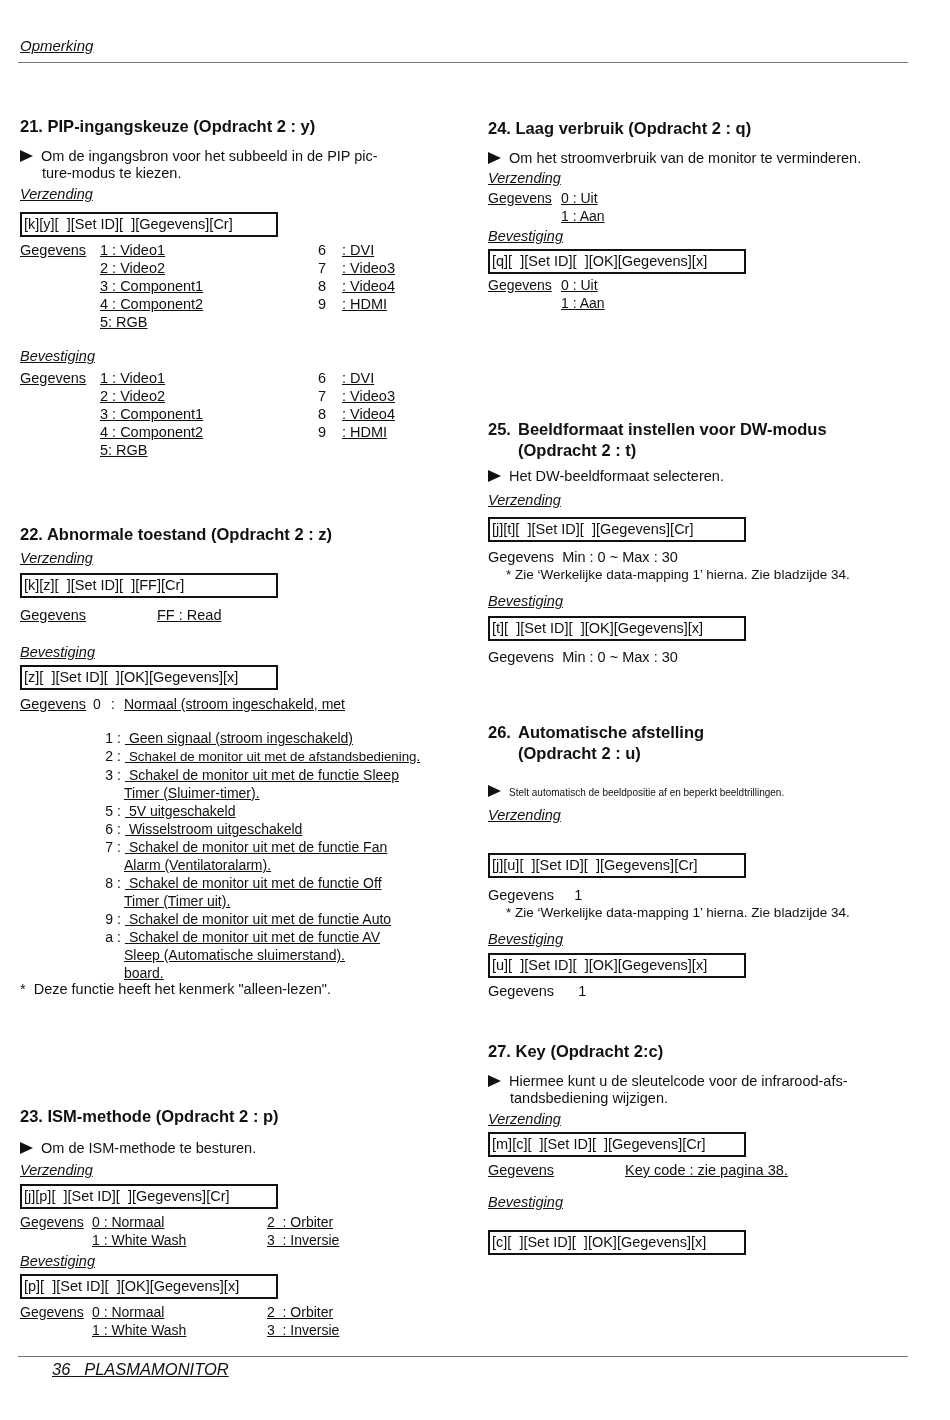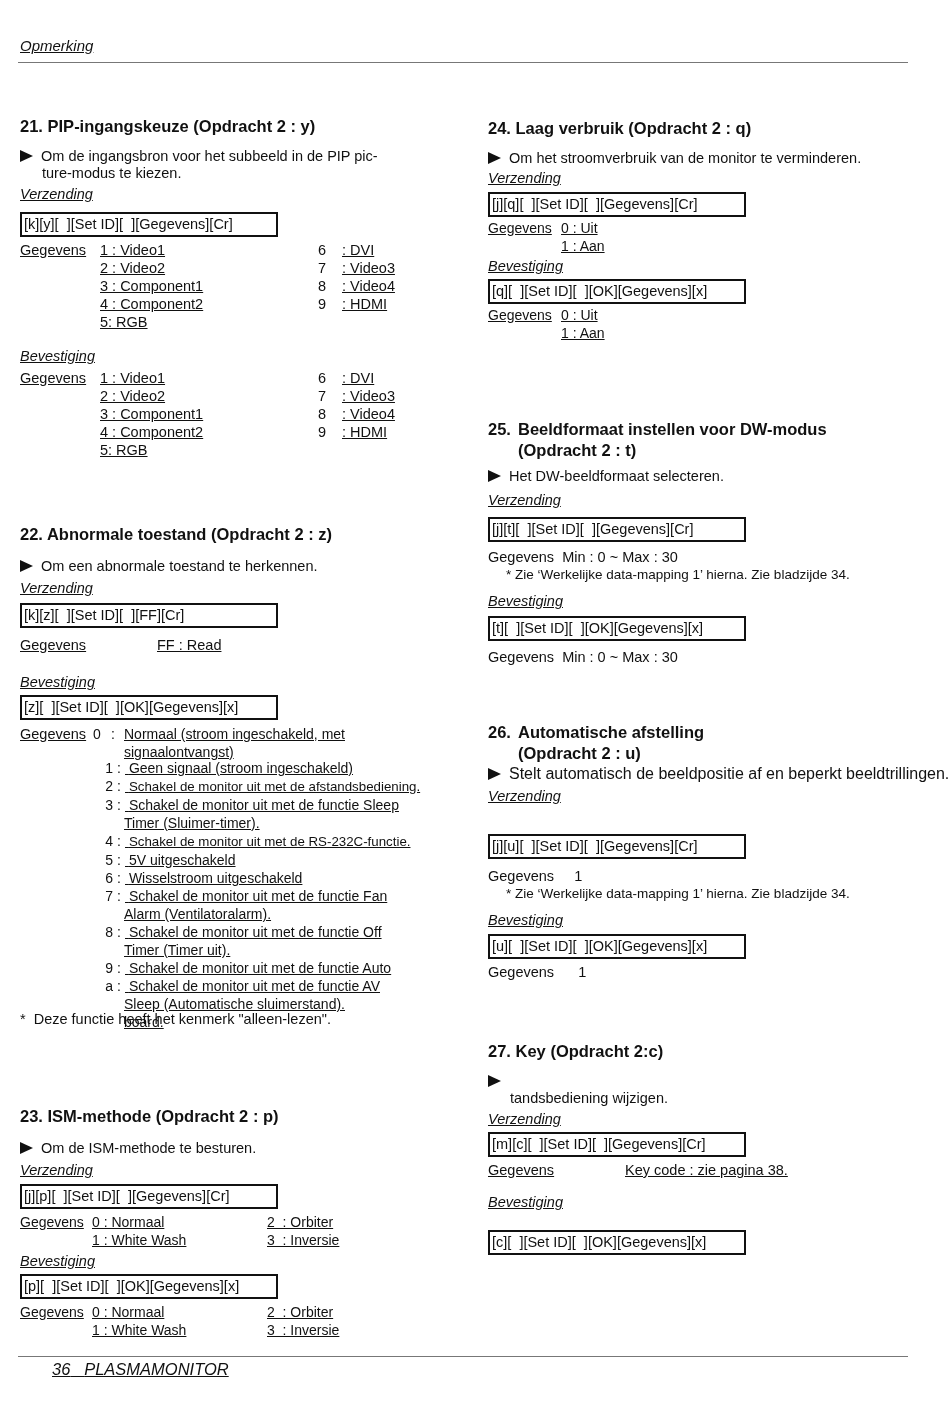--- a/index.html
+++ b/index.html
@@ -62,41 +62,38 @@
       <div class="line"><span style="display:inline-block;width:24px">6</span><span>: DVI</span></div>
       <div class="line"><span style="display:inline-block;width:24px">7</span><span>: Video3</span></div>
       <div class="line"><span style="display:inline-block;width:24px">8</span><span>: Video4</span></div>
       <div class="line"><span style="display:inline-block;width:24px">9</span><span>: HDMI</span></div>
     </div>
   </div>
 </div>
 
 <div class="col" style="left:20px; top:524px;">
   <p class="h"><span>22.</span> <span>Abnormale toestand (Opdracht 2 : z)</span></p>
-  <div class="bullet" style="margin-top:13px"><span class="tri"></span><span>Om een abnormale toestand te herkennen.</span></div>
   <div class="sub" style="margin-top:4px">Verzending</div>
   <div class="box" style="margin-top:6px">[k][z][  ][Set ID][  ][FF][Cr]</div>
   <div style="position:relative; height:20px; margin-top:8px;">
     <div class="abs line" style="left:0">Gegevens</div>
     <div class="abs line" style="left:137px">FF : Read</div>
   </div>
   <div class="sub" style="margin-top:17px">Bevestiging</div>
   <div class="box" style="margin-top:4px">[z][  ][Set ID][  ][OK][Gegevens][x]</div>
   <div style="position:relative; margin-top:5px; height:290px;">
     <div class="abs line" style="left:0;top:0">Gegevens</div>
     <div class="abs" style="left:73px; top:0; width:420px; font-size:14px;">
       <div class="line"><span style="display:inline-block;width:9px">0</span><span style="display:inline-block;width:22px;text-align:center">:</span><span>Normaal (stroom ingeschakeld, met</span></div>
-      <div class="line" style="padding-left:31px">signaalontvangst)</div>
     </div>
     <div class="abs" style="left:75px; top:34px; width:420px; font-size:14px;">
       <div class="line"><span style="display:inline-block;width:18px;text-align:right">1</span><span style="display:inline-block;width:12px;text-align:center">:</span> <span>Geen signaal (stroom ingeschakeld)</span></div>
       <div class="line"><span style="display:inline-block;width:18px;text-align:right">2</span><span style="display:inline-block;width:12px;text-align:center">:</span> <span style="font-size:13.3px">Schakel de monitor uit met de afstandsbediening.</span></div>
       <div class="line"><span style="display:inline-block;width:18px;text-align:right">3</span><span style="display:inline-block;width:12px;text-align:center">:</span> <span>Schakel de monitor uit met de functie Sleep</span></div>
       <div class="line" style="padding-left:29px">Timer (Sluimer-timer).</div>
-      <div class="line"><span style="display:inline-block;width:18px;text-align:right">4</span><span style="display:inline-block;width:12px;text-align:center">:</span> <span style="font-size:13.3px">Schakel de monitor uit met de RS-232C-functie.</span></div>
       <div class="line"><span style="display:inline-block;width:18px;text-align:right">5</span><span style="display:inline-block;width:12px;text-align:center">:</span> <span>5V uitgeschakeld</span></div>
       <div class="line"><span style="display:inline-block;width:18px;text-align:right">6</span><span style="display:inline-block;width:12px;text-align:center">:</span> <span>Wisselstroom uitgeschakeld</span></div>
       <div class="line"><span style="display:inline-block;width:18px;text-align:right">7</span><span style="display:inline-block;width:12px;text-align:center">:</span> <span>Schakel de monitor uit met de functie Fan</span></div>
       <div class="line" style="padding-left:29px">Alarm (Ventilatoralarm).</div>
       <div class="line"><span style="display:inline-block;width:18px;text-align:right">8</span><span style="display:inline-block;width:12px;text-align:center">:</span> <span>Schakel de monitor uit met de functie Off</span></div>
       <div class="line" style="padding-left:29px">Timer (Timer uit).</div>
       <div class="line"><span style="display:inline-block;width:18px;text-align:right">9</span><span style="display:inline-block;width:12px;text-align:center">:</span> <span>Schakel de monitor uit met de functie Auto</span></div>
       <div class="line"><span style="display:inline-block;width:18px;text-align:right">a</span><span style="display:inline-block;width:12px;text-align:center">:</span> <span>Schakel de monitor uit met de functie AV</span></div>
       <div class="line" style="padding-left:29px">Sleep (Automatische sluimerstand).</div>
       <div class="line" style="padding-left:29px">board.</div>
@@ -133,21 +130,20 @@
         <div class="line">2  : Orbiter</div>
         <div class="line">3  : Inversie</div>
       </div>
   </div>
 </div>
 
 <div class="col" style="left:488px; top:118px;">
   <p class="h"><span>24.</span> <span>Laag verbruik (Opdracht 2 : q)</span></p>
   <div class="bullet" style="margin-top:11px"><span class="tri"></span><span>Om het stroomverbruik van de monitor te verminderen.</span></div>
   <div class="sub" style="margin-top:2px">Verzending</div>
-  <div class="box" style="margin-top:5px">[j][q][  ][Set ID][  ][Gegevens][Cr]</div>
   <div style="position:relative; height:38px; margin-top:2px; font-size:14px;">
     <div class="abs line" style="left:0">Gegevens</div>
     <div class="abs" style="left:73px">
         <div class="line">0 : Uit</div>
         <div class="line">1 : Aan</div>
       </div>
   </div>
   <div class="sub" style="margin-top:0px">Bevestiging</div>
   <div class="box" style="margin-top:4px">[q][  ][Set ID][  ][OK][Gegevens][x]</div>
   <div style="position:relative; height:38px; margin-top:2px; font-size:14px;">
@@ -166,33 +162,33 @@
   <div class="box" style="margin-top:8px">[j][t][  ][Set ID][  ][Gegevens][Cr]</div>
   <div class="line" style="margin-top:6px"><span>Gegevens</span>  <span>Min : 0 ~ Max : 30</span></div>
   <div class="note" style="padding-left:18px">* Zie ‘Werkelijke data-mapping 1’ hierna. Zie bladzijde 34.</div>
   <div class="sub" style="margin-top:9px">Bevestiging</div>
   <div class="box" style="margin-top:6px">[t][  ][Set ID][  ][OK][Gegevens][x]</div>
   <div class="line" style="margin-top:7px"><span>Gegevens</span>  <span>Min : 0 ~ Max : 30</span></div>
 </div>
 
 <div class="col" style="left:488px; top:722px;">
   <p class="h"><span class="num">26.</span><span>Automatische afstelling</span><br><span class="num"></span><span>(Opdracht 2 : u)</span></p>
-  <div class="bullet" style="margin-top:1px; font-size:16px; white-space:nowrap;"><span class="tri"></span><span>Stelt automatisch de beeldpositie af en beperkt beeldtrillingen.</span></div>
+  <div class="bullet" style="margin-top:20px; font-size:10px; white-space:nowrap;"><span class="tri"></span><span>Stelt automatisch de beeldpositie af en beperkt beeldtrillingen.</span></div>
   <div class="sub" style="margin-top:5px">Verzending</div>
   <div class="box" style="margin-top:29px">[j][u][  ][Set ID][  ][Gegevens][Cr]</div>
   <div class="line" style="margin-top:8px"><span>Gegevens</span>     <span>1</span></div>
   <div class="note" style="padding-left:18px">* Zie ‘Werkelijke data-mapping 1’ hierna. Zie bladzijde 34.</div>
   <div class="sub" style="margin-top:9px">Bevestiging</div>
   <div class="box" style="margin-top:5px">[u][  ][Set ID][  ][OK][Gegevens][x]</div>
   <div class="line" style="margin-top:4px"><span>Gegevens</span>      <span>1</span></div>
 </div>
 
 <div class="col" style="left:488px; top:1041px;">
   <p class="h"><span>27.</span> <span>Key (Opdracht 2:c)</span></p>
-  <div class="bullet" style="margin-top:11px"><span class="tri"></span><br><span>tandsbediening wijzigen.</span></div>
+  <div class="bullet" style="margin-top:11px"><span class="tri"></span><span>Hiermee kunt u de sleutelcode voor de infrarood-afs-</span><br><span>tandsbediening wijzigen.</span></div>
   <div class="sub" style="margin-top:3px">Verzending</div>
   <div class="box" style="margin-top:4px">[m][c][  ][Set ID][  ][Gegevens][Cr]</div>
   <div style="position:relative; height:20px; margin-top:4px;">
     <div class="abs line" style="left:0">Gegevens</div>
     <div class="abs line" style="left:137px">Key code : zie pagina 38.</div>
   </div>
   <div class="sub" style="margin-top:12px">Bevestiging</div>
   <div class="box" style="margin-top:19px">[c][  ][Set ID][  ][OK][Gegevens][x]</div>
 </div>
 

